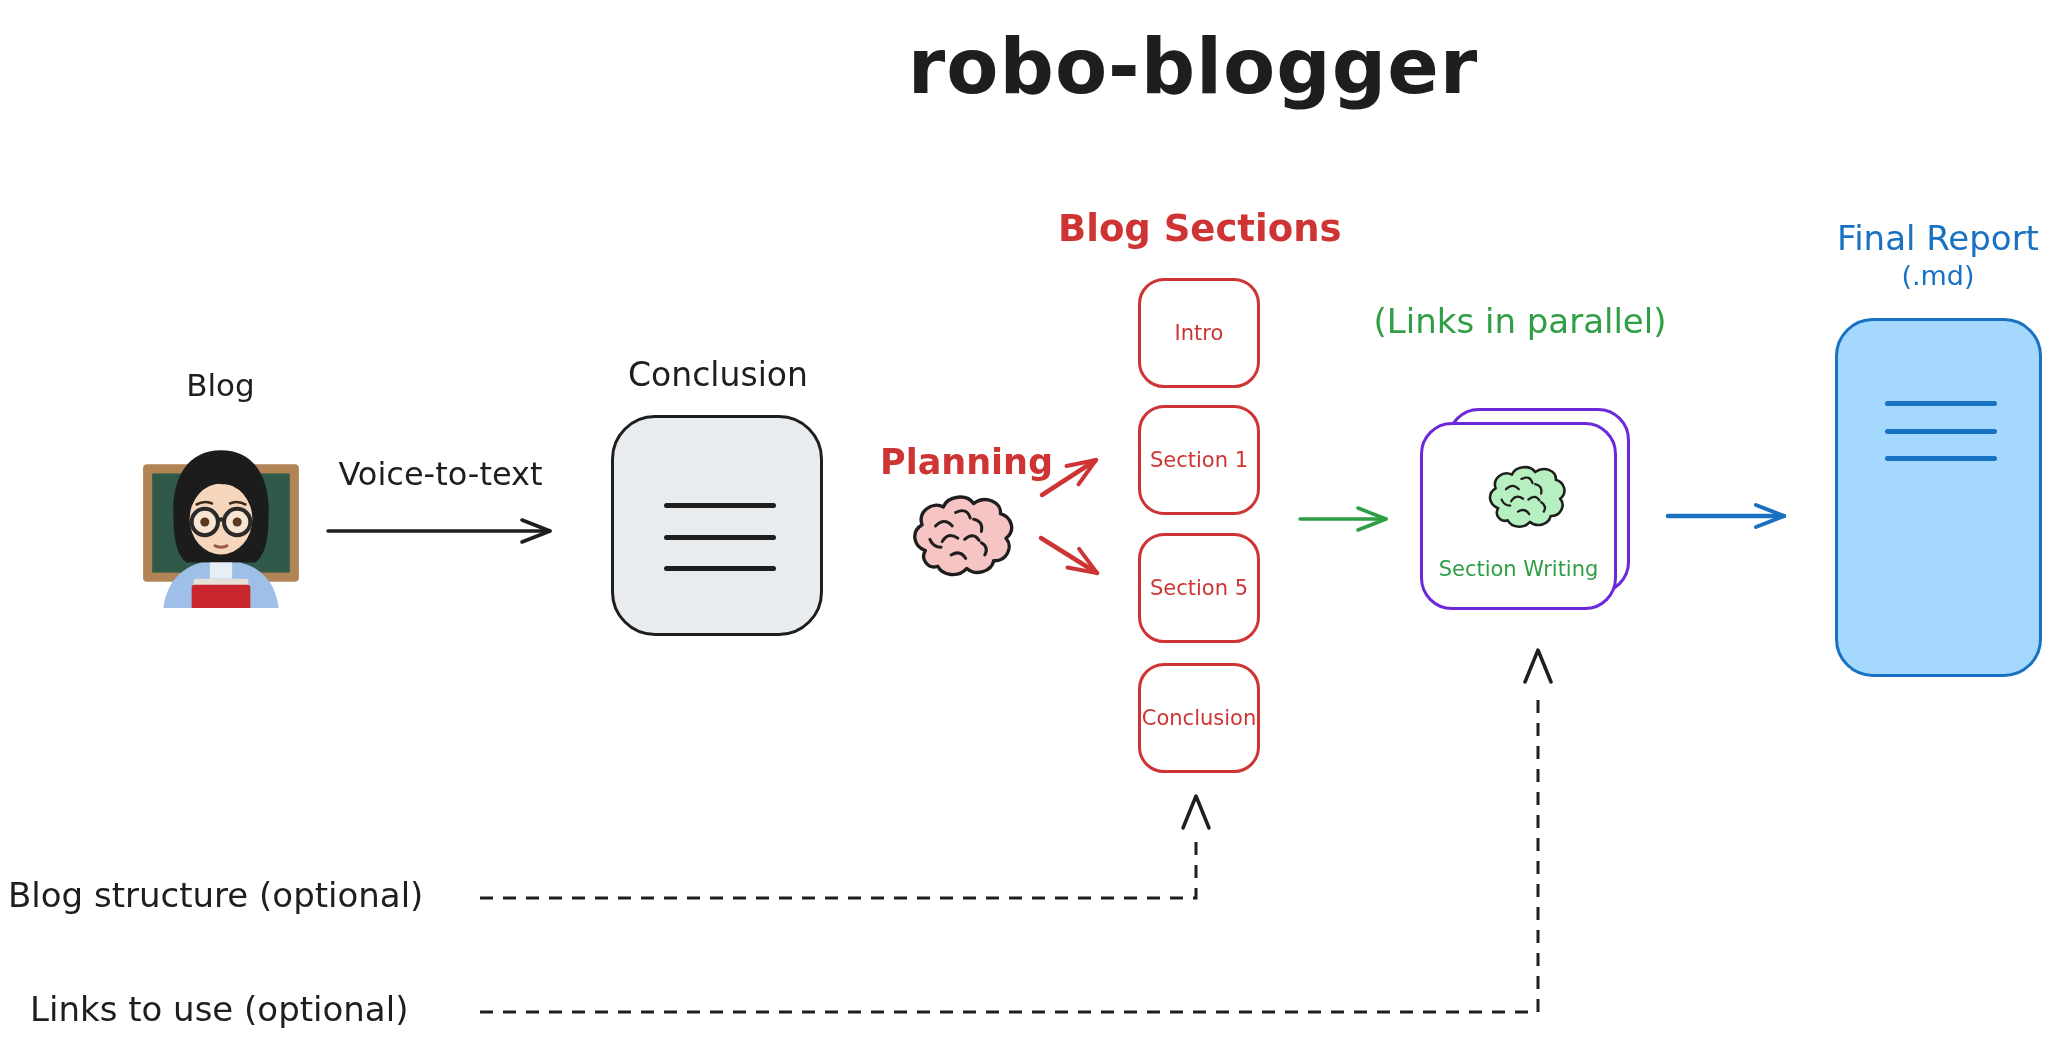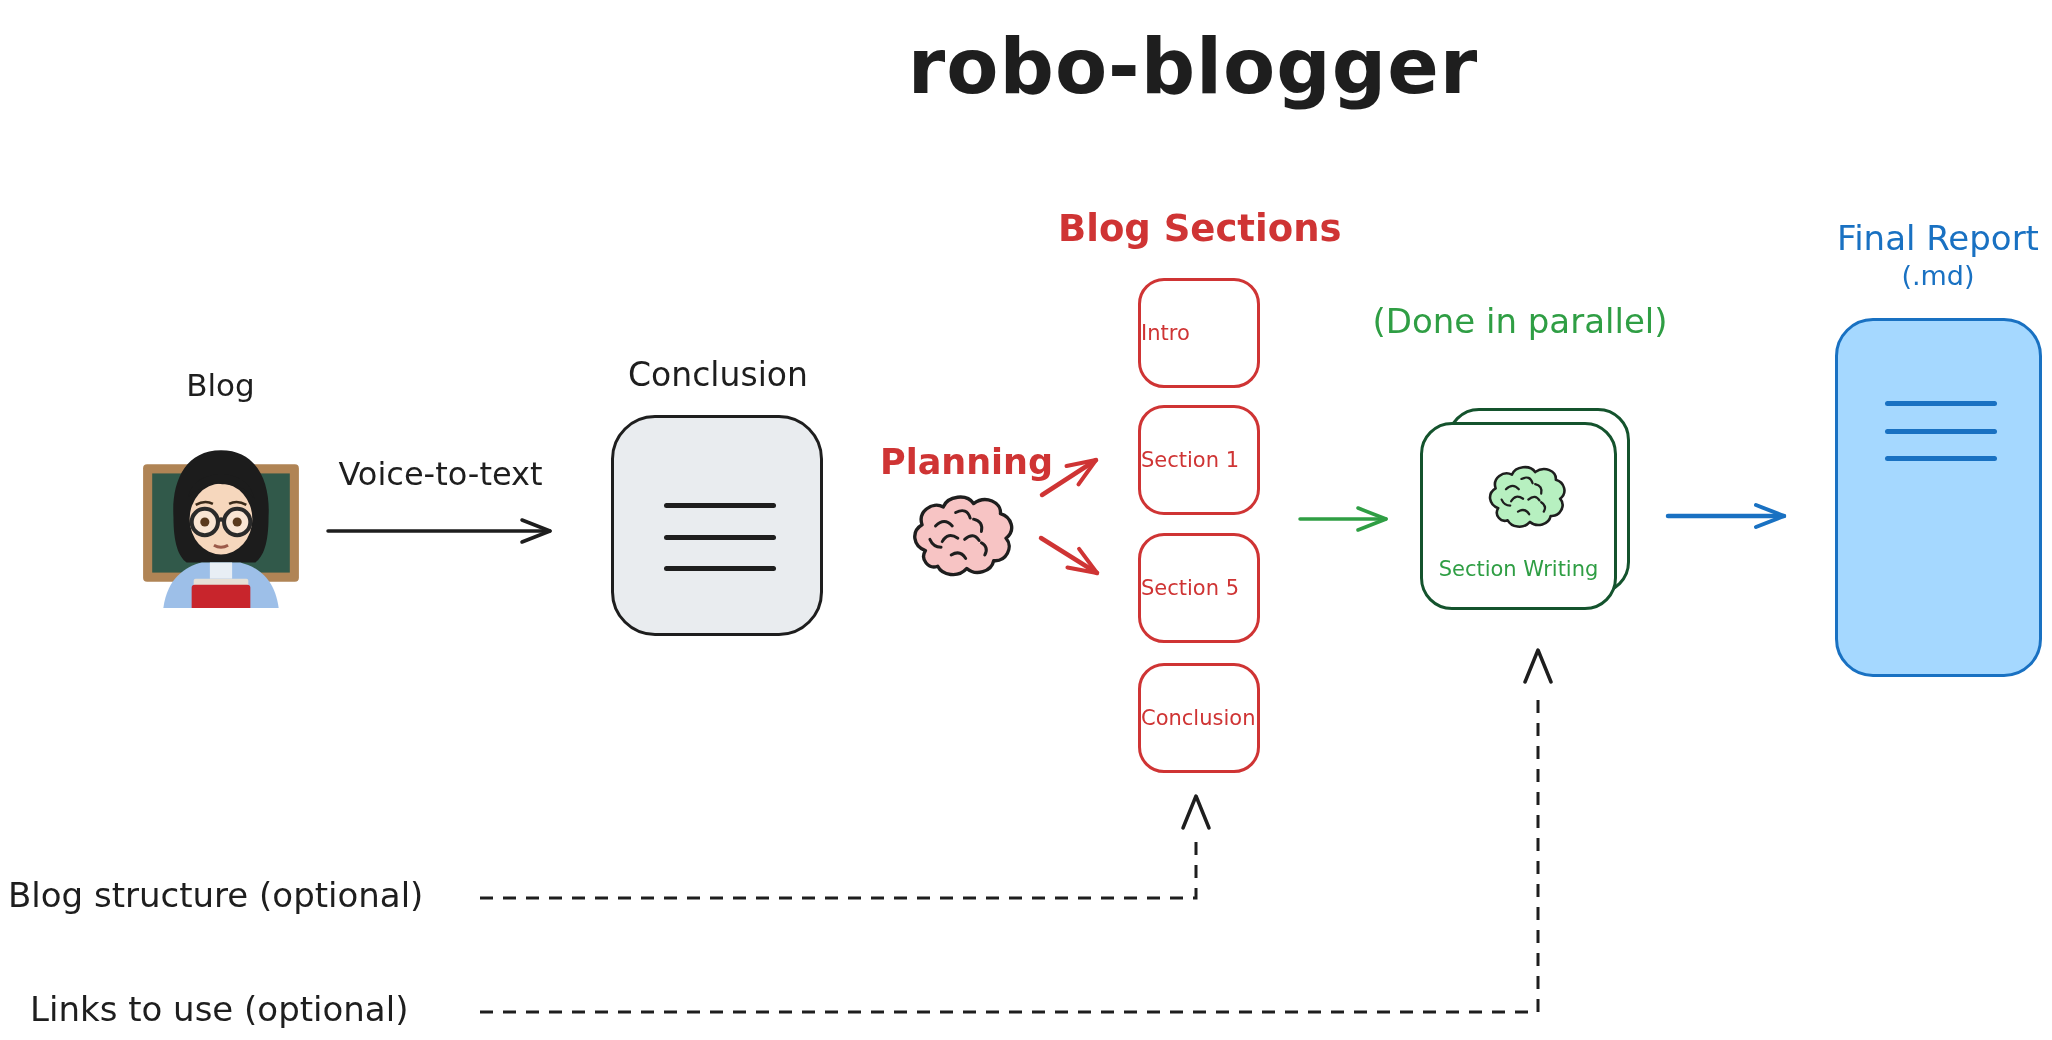--- a/index.html
+++ b/index.html
@@ -29,26 +29,26 @@
 
   .doc-box{
     position:absolute;left:611px;top:415px;width:212px;height:221px;
     background:#e9ecef;border:3.5px solid #1e1e1e;border-radius:44px;box-sizing:border-box;
   }
   .doc-line{position:absolute;left:50px;width:112px;height:4.5px;background:#1e1e1e;border-radius:3px;}
 
   .section-box{
     position:absolute;left:1138px;width:122px;height:110px;box-sizing:border-box;
     border:3px solid #cf3434;border-radius:26px;background:#ffffff;
-    display:flex;align-items:center;justify-content:flex-start;
+    display:flex;align-items:center;justify-content:center;
     font-size:21px;font-weight:500;color:#cf3434;
   }
 
   .card{
-    position:absolute;box-sizing:border-box;border:3px solid #14532d;border-radius:32px;background:#ffffff;
+    position:absolute;box-sizing:border-box;border:3px solid #6d28d9;border-radius:32px;background:#ffffff;
   }
   #card-back{left:1447px;top:408px;width:183px;height:186px;}
   #card-front{left:1420px;top:422px;width:197px;height:188px;}
   #card-label{position:absolute;left:0;top:132px;width:100%;text-align:center;font-size:21px;font-weight:500;color:#2f9e44;}
 
   .report-box{
     position:absolute;left:1835px;top:318px;width:207px;height:359px;box-sizing:border-box;
     background:#a5d8ff;border:3.5px solid #1971c2;border-radius:38px;
   }
   .report-line{position:absolute;left:47px;width:112px;height:4.5px;background:#1971c2;border-radius:3px;}
@@ -117,21 +117,21 @@
     <span>Section 1</span>
   </div>
   <div class="section-box" style="top:533px;">
     <span>Section 5</span>
   </div>
   <div class="section-box" style="top:663px;">
     <span>Conclusion</span>
   </div>
 
   <div id="writing-title" class="lbl green">
-    <div>(Done in parallel)</div>
+    <div>(Links in parallel)</div>
   </div>
   <div id="card-back" class="card"></div>
   <div id="card-front" class="card">
     <svg class="abs" style="left:58px;top:38px;" width="86" height="68" viewBox="0 0 100 78">
       <path d="M20,52 C9,48 7,35 17,29 C13,17 26,8 36,13 C40,3 57,1 63,10 C74,2 88,9 87,19 C97,22 101,34 92,41 C99,49 92,62 81,61 C79,71 65,75 57,68 C49,77 35,74 31,66 C23,69 15,60 20,52 Z" fill="#b7f0c0" stroke="#1e1e1e" stroke-width="3" stroke-linejoin="round"></path>
       <g fill="none" stroke="#1e1e1e" stroke-width="2.6" stroke-linecap="round">
         <path d="M29,30 q8,-8 15,0"></path>
         <path d="M47,18 q10,-5 13,5"></path>
         <path d="M63,24 q9,2 7,11"></path>
         <path d="M35,44 q5,-9 14,-3"></path>

